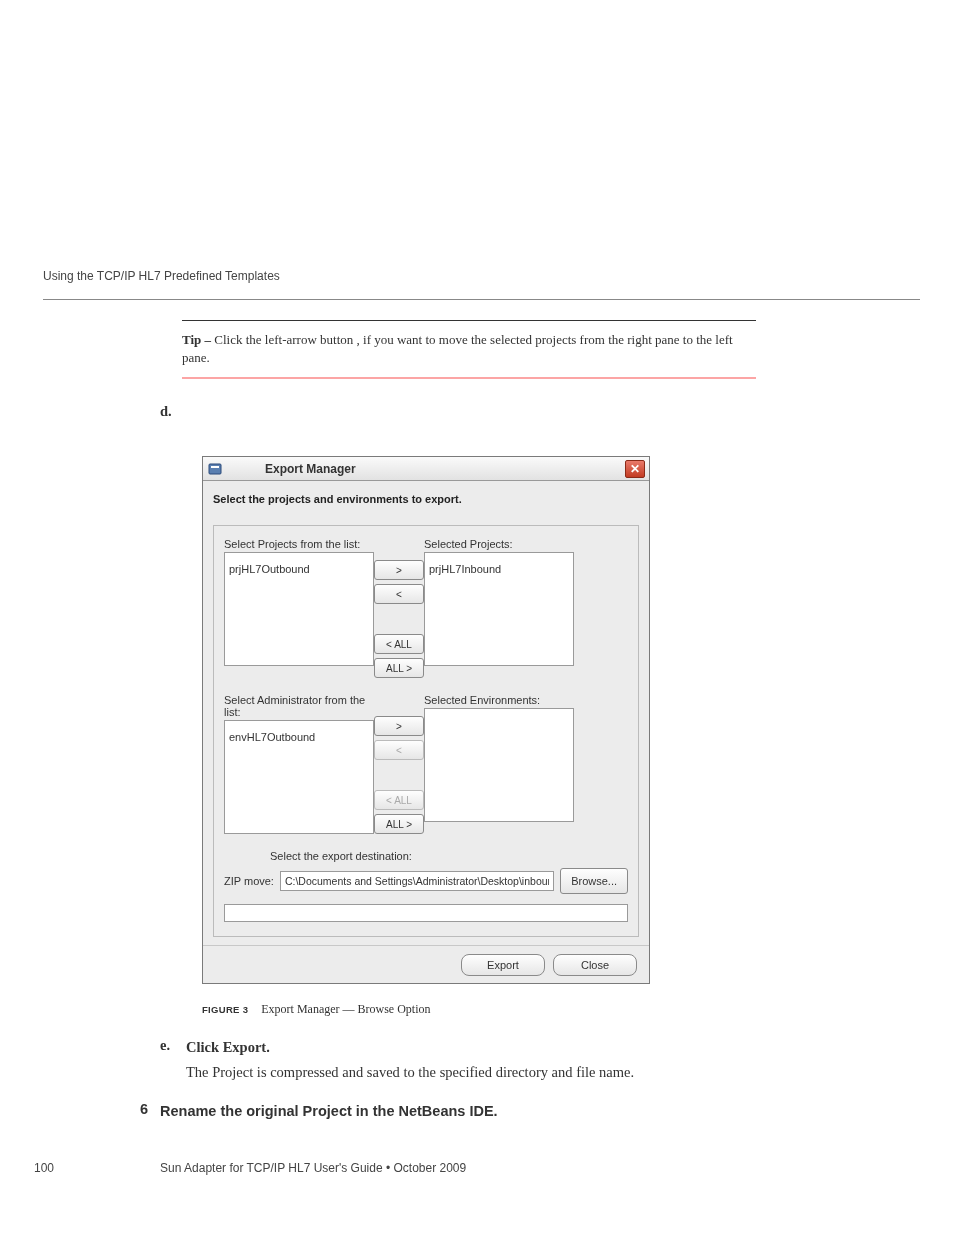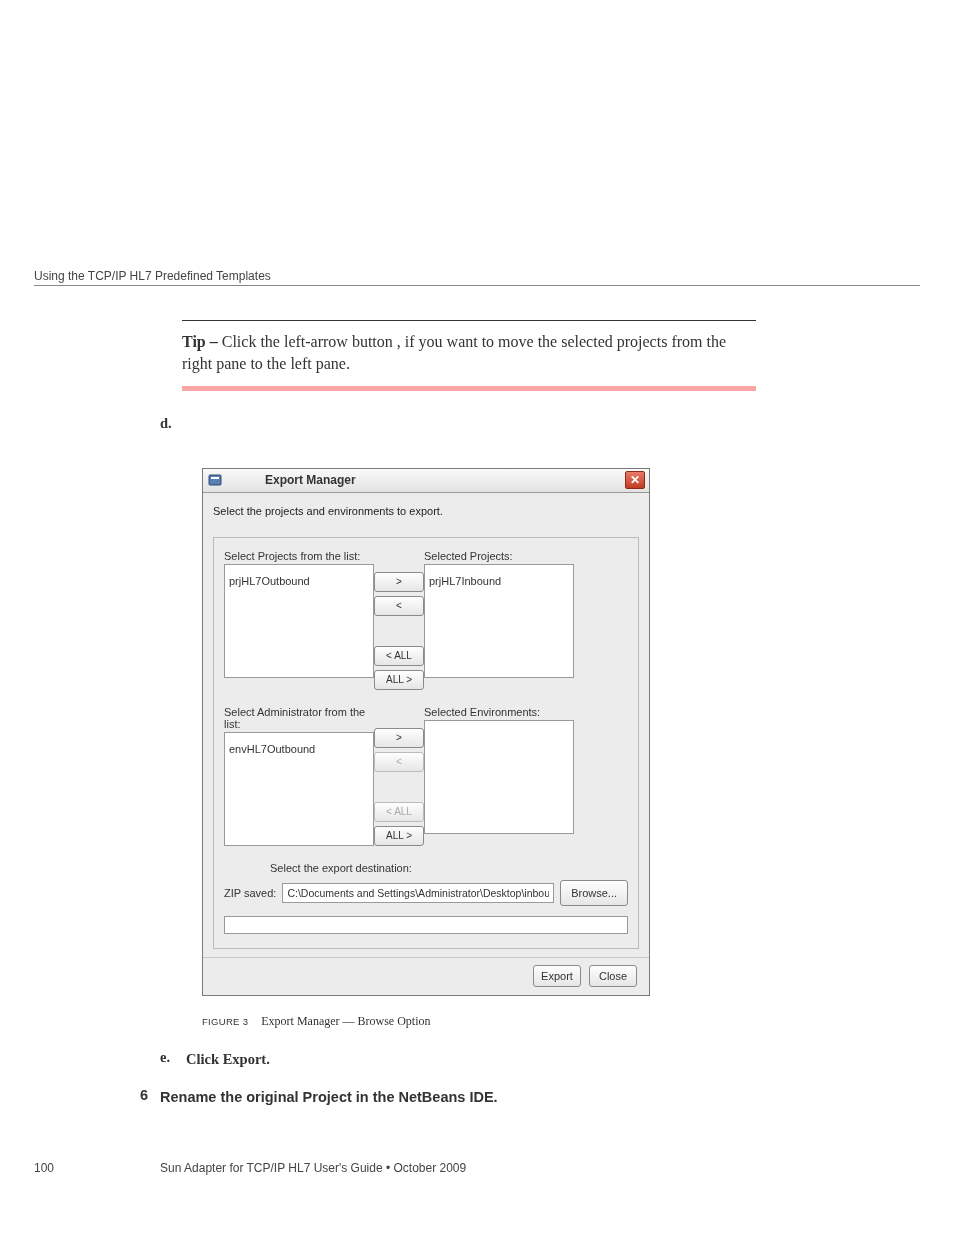--- a/index.html
+++ b/index.html
@@ -15,40 +15,40 @@
   }
   .page {
     width: 954px;
     height: 1235px;
     position: relative;
     padding: 0;
   }
   .running-header {
     position: absolute;
     top: 269px;
-    left: 34px;
+    left: 43px;
     right: 34px;
     font-family: Arial, Helvetica, sans-serif;
     font-size: 12px;
     color: #444;
     border-bottom: 1px solid #888;
-    padding-bottom: 2px;
+    padding-bottom: 16px;
   }
   .content {
     position: absolute;
     top: 320px;
     left: 160px;
     width: 600px;
   }
   .tip-box {
     border-top: 1px solid #333;
-    border-bottom: 5px solid #fca5a5;
+    border-bottom: 2px solid #fca5a5;
     padding: 10px 0;
     margin: 0 4px 24px 22px;
-    font-size: 16px;
+    font-size: 13px;
     line-height: 1.4;
     color: #333;
   }
   .tip-label { font-weight: bold; }
   .list-item {
     display: flex;
     gap: 12px;
     margin-bottom: 8px;
   }
   .list-marker {
@@ -102,21 +102,21 @@
     border-radius: 2px;
     display: flex; align-items: center; justify-content: center;
     color: #fff; font-weight: bold; font-size: 12px;
     cursor: default;
   }
   .dialog-body {
     background: #ececec;
     padding: 12px 10px 8px 10px;
   }
   .dialog-heading {
-    font-size: 11px; font-weight: normal; color: #222;
+    font-size: 11px; font-weight: bold; color: #222;
     margin-bottom: 20px;
   }
   .dialog-inner {
     border: 1px solid #bbb;
     background: #ececec;
     padding: 12px 10px 14px 10px;
   }
   .transfer-row {
     display: flex;
     align-items: flex-start;
@@ -183,36 +183,36 @@
     border-top: 1px solid #c8c8c8;
     background: #ececec;
     height: 38px;
     display: flex;
     justify-content: flex-end;
     align-items: center;
     gap: 8px;
     padding-right: 12px;
   }
   .footer-btn {
-    height: 22px; width: 48px;
+    height: 22px; width: 84px;
     background: linear-gradient(#fefefe, #e6e6e6);
-    border: 1px solid #8a8a8a; border-radius: 3px;
+    border: 1px solid #8a8a8a; border-radius: 8px;
     font-size: 11px; color: #333;
     display: flex; align-items: center; justify-content: center;
     cursor: default;
   }
   .figure-caption {
     margin: 14px 0 20px 42px;
     font-size: 12px;
     color: #333;
   }
   .figure-caption .fig-label {
     font-family: Arial, Helvetica, sans-serif;
     font-size: 9.5px;
-    font-weight: normal;
+    font-weight: bold;
     text-transform: uppercase;
     letter-spacing: 0.3px;
     margin-right: 10px;
   }
   .step-6-wrap { position: relative; margin-top: 16px; }
   .page-footer {
     position: absolute;
     bottom: 60px;
     left: 34px;
     right: 34px;
@@ -300,21 +300,21 @@
             </div>
             <div class="list-col">
               <div class="list-label">Selected Environments:</div>
               <div class="list-box"></div>
             </div>
           </div>
 
           <div class="dest-row">
             <div class="dest-label">Select the export destination:</div>
             <div class="dest-controls">
-              <span class="zip-label">ZIP saved:</span>
+              <span class="zip-label">ZIP move:</span>
               <input class="zip-input" value="C:\Documents and Settings\Administrator\Desktop\inbound.zip" style="">
               <div class="browse-btn">Browse...</div>
             </div>
             <div class="progress-bar"></div>
           </div>
         </div>
       </div>
       <div class="dialog-footer">
         <div class="footer-btn">Export</div>
         <div class="footer-btn">Close</div>
@@ -324,20 +324,21 @@
     <div class="figure-caption">
       <span class="fig-label">FIGURE 3</span>
       <span>Export Manager — Browse Option</span>
     </div>
 
     <div class="substep">
       <div class="list-item" style="margin-bottom:4px;">
         <span class="list-marker">e.</span>
         <span class="list-text">Click Export.</span>
       </div>
+      <div class="substep-body">The Project is compressed and saved to the specified directory and file name.</div>
     </div>
 
     <div class="step-6-wrap">
       <span class="step-number">6</span>
       <span class="list-text" style="font-family: Arial, Helvetica, sans-serif;">Rename the original Project in the NetBeans IDE.</span>
     </div>
 
   </div>
 
   <div class="page-footer">

